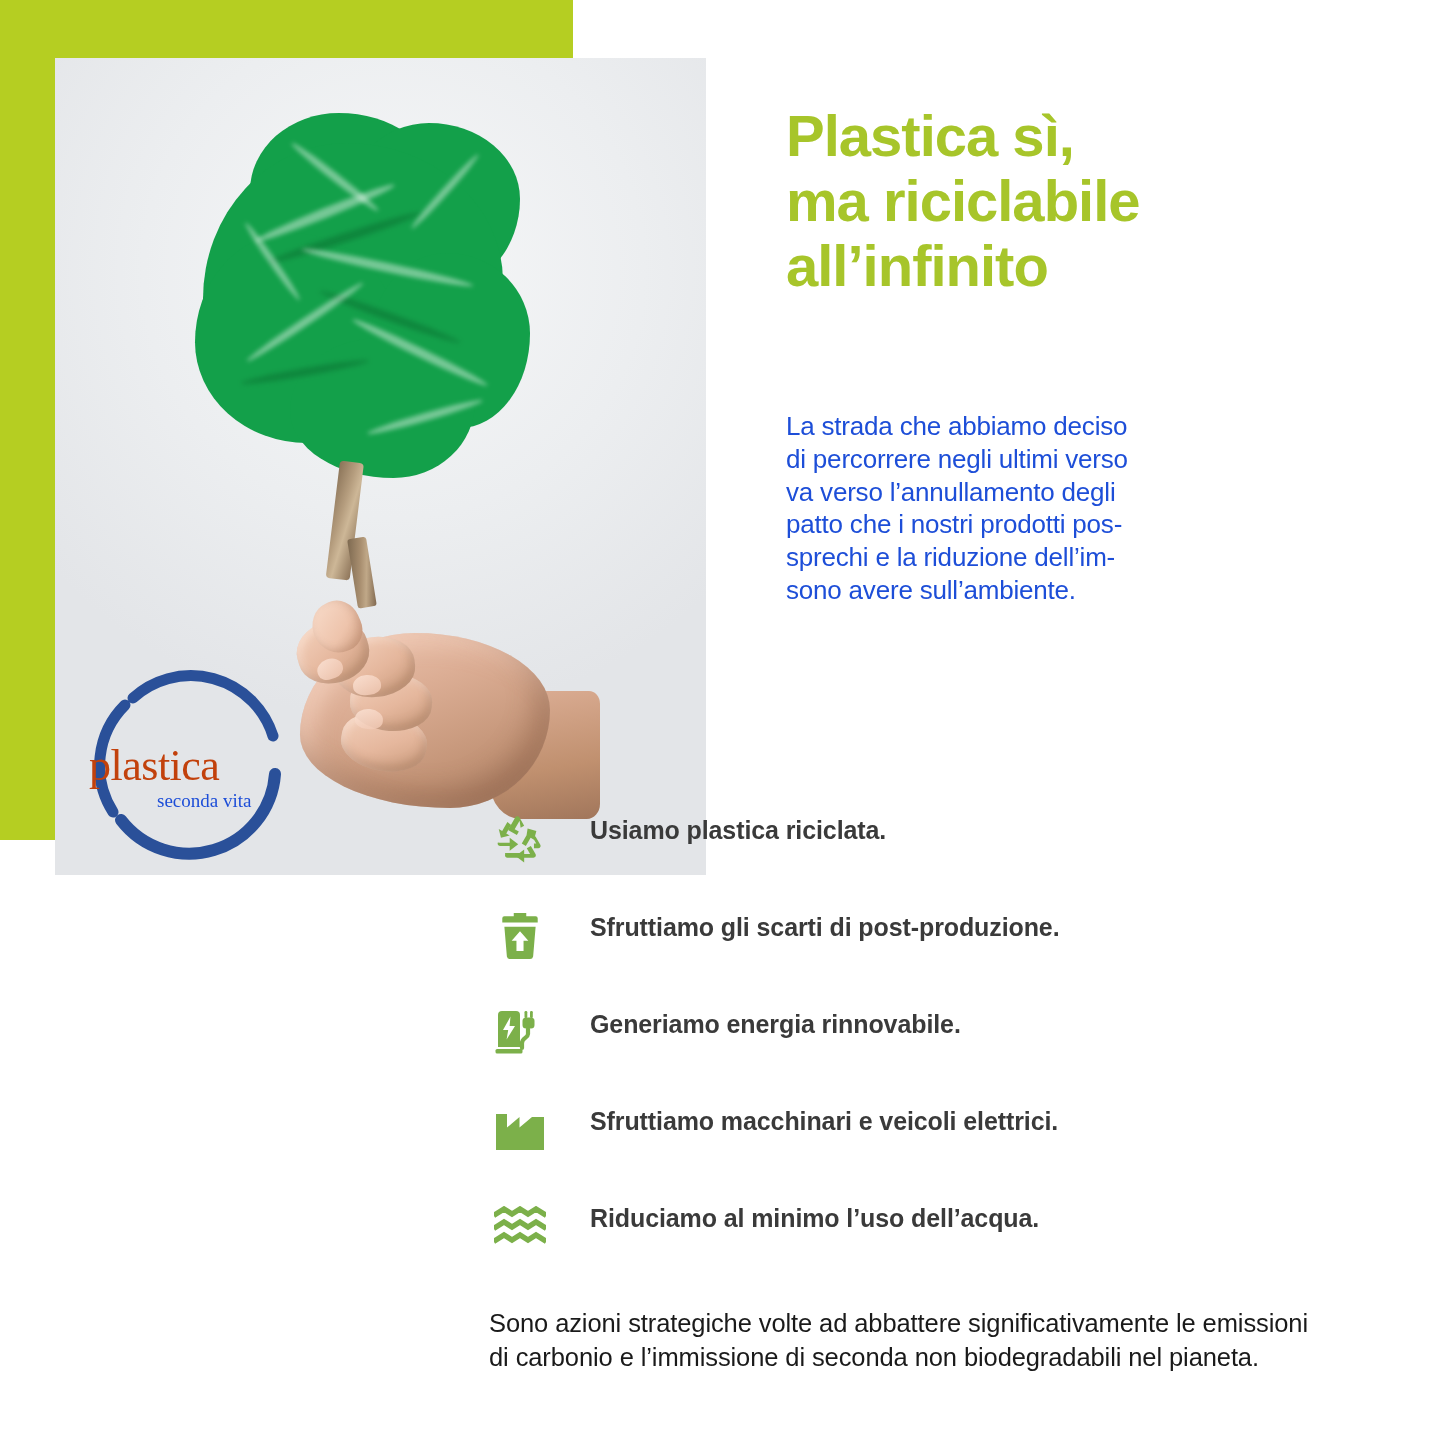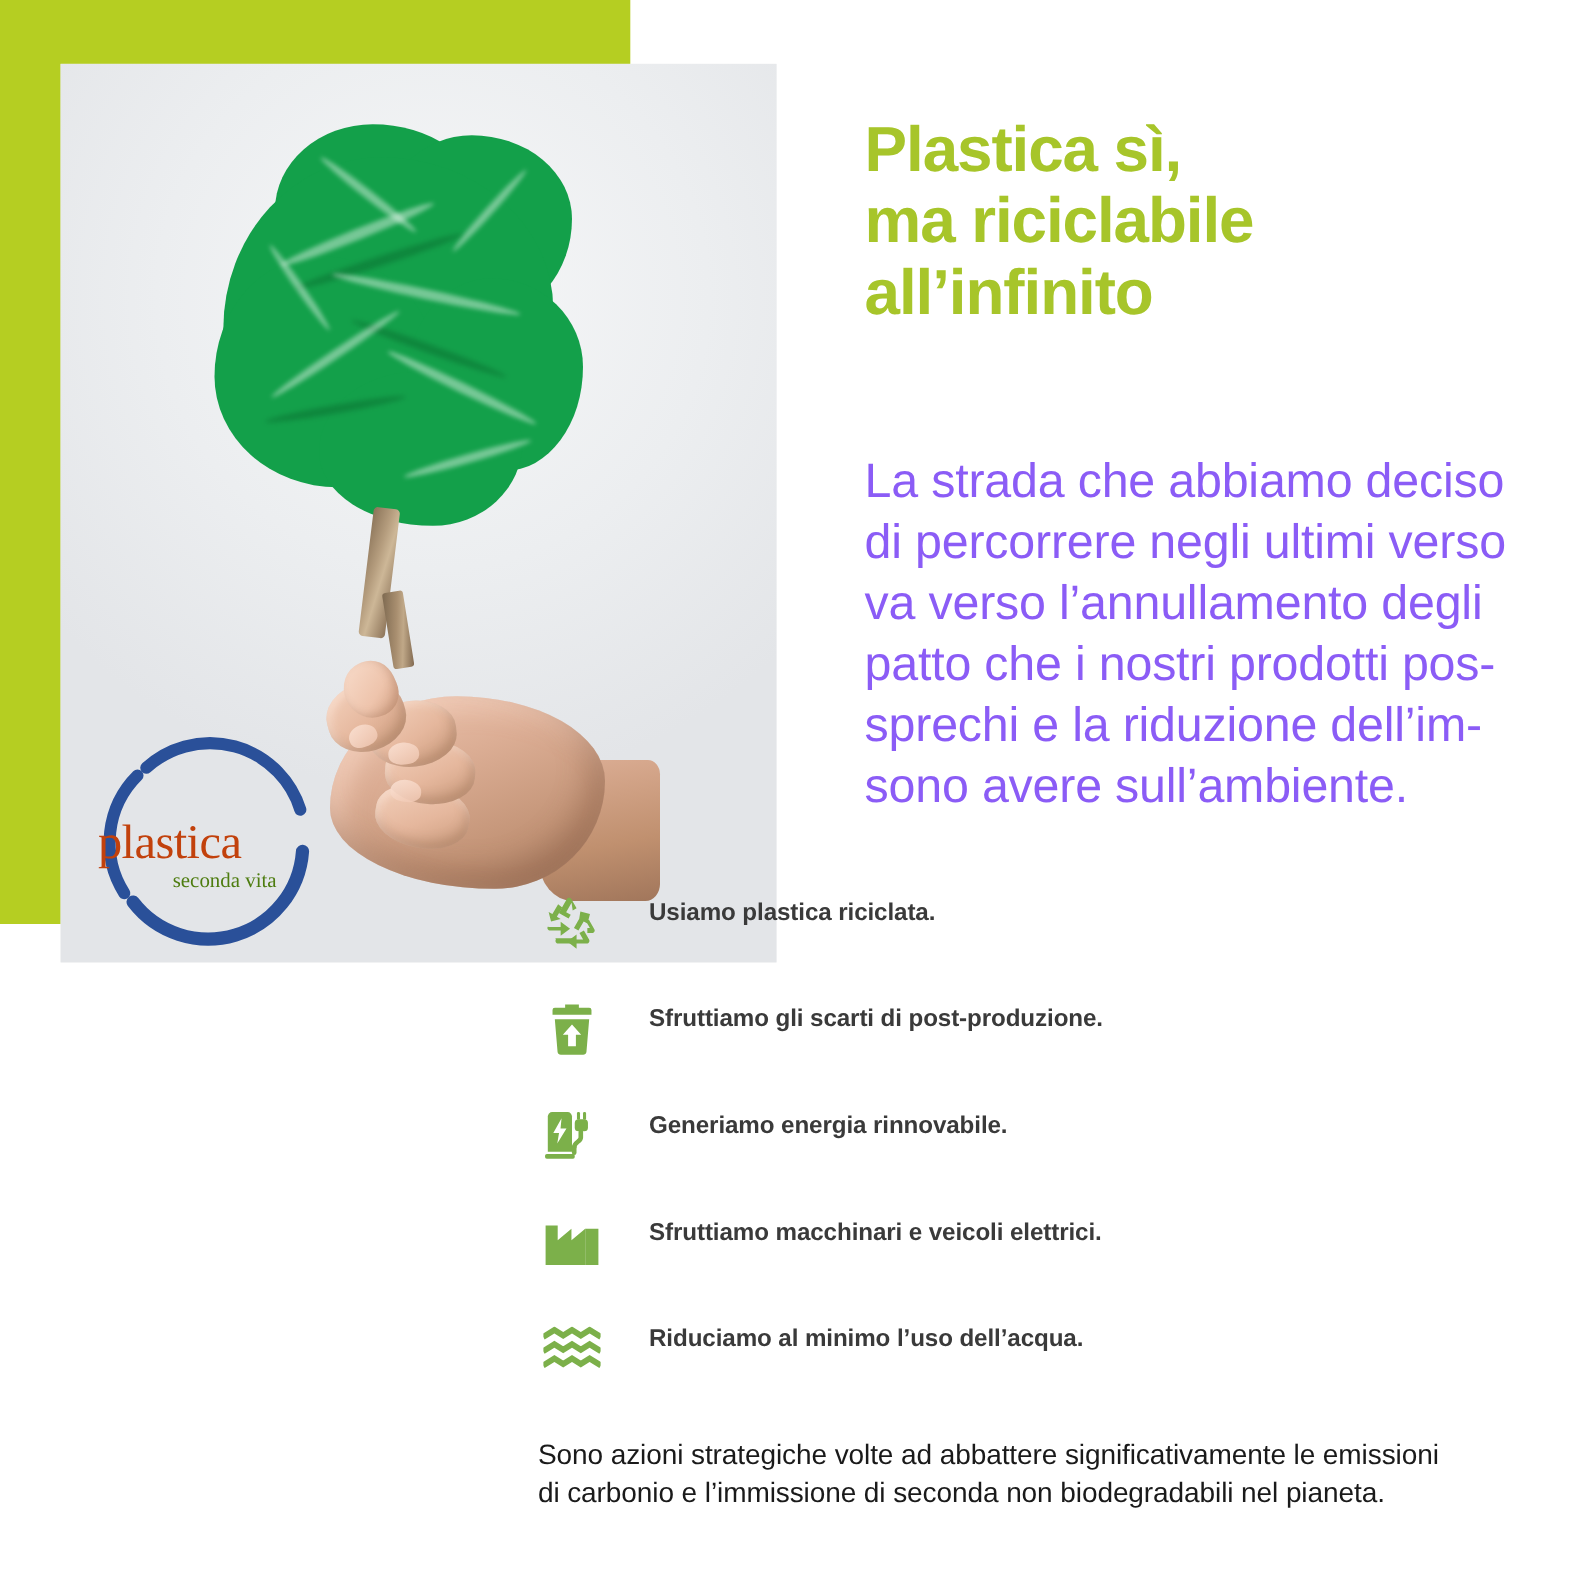--- a/index.html
+++ b/index.html
@@ -120,46 +120,46 @@
   
   .psv-logo{position:absolute;left:22px;top:604px;width:240px;height:215px;}
   .psv-text{
     position:absolute;left:12px;top:78px;width:220px;
     font-family:"Liberation Serif", serif;
     font-size:44px;color:#c2410c;letter-spacing:-.5px;white-space:nowrap;
   }
   .psv-sub{
     position:absolute;left:80px;top:128px;
     font-family:"Liberation Serif", serif;
-    font-size:19px;color:#4d7c0f;white-space:nowrap;
+    font-size:19px;color:#1d4ed8;white-space:nowrap;
   }
 
   
   .headline{
     position:absolute;left:786px;top:104px;width:640px;
     color:#a7c52a;font-weight:bold;font-size:58px;line-height:1.12;
     letter-spacing:-1px;
   }
   .headline div{white-space:nowrap;}
   .body-copy{
     position:absolute;left:786px;top:410px;width:600px;
-    color:#8b5cf6;font-size:44px;line-height:1.26;letter-spacing:-.2px;
+    color:#1d4ed8;font-size:26px;line-height:1.26;letter-spacing:-.2px;
   }
   .body-copy div{white-space:nowrap;}
 
   
   .bullets{position:absolute;left:489px;top:808px;width:930px;}
   .bullet-row{position:relative;height:97px;}
   .bullet-icon{
     position:absolute;left:0;top:0;width:62px;height:62px;
     display:flex;align-items:center;justify-content:center;
   }
   .bullet-text{
     position:absolute;left:101px;top:8px;
-    font-size:22px;font-weight:bold;color:#3a3a3a;letter-spacing:-.1px;
+    font-size:25px;font-weight:bold;color:#3a3a3a;letter-spacing:-.1px;
     white-space:nowrap;
   }
   .footer-note{
     position:absolute;left:489px;top:1307px;width:930px;
     font-size:25.5px;color:#1a1a1a;line-height:1.32;letter-spacing:-.1px;
   }
   .footer-note div{white-space:nowrap;}
 
   
   .ecoplast{position:absolute;left:30px;top:1200px;width:370px;height:225px;}

